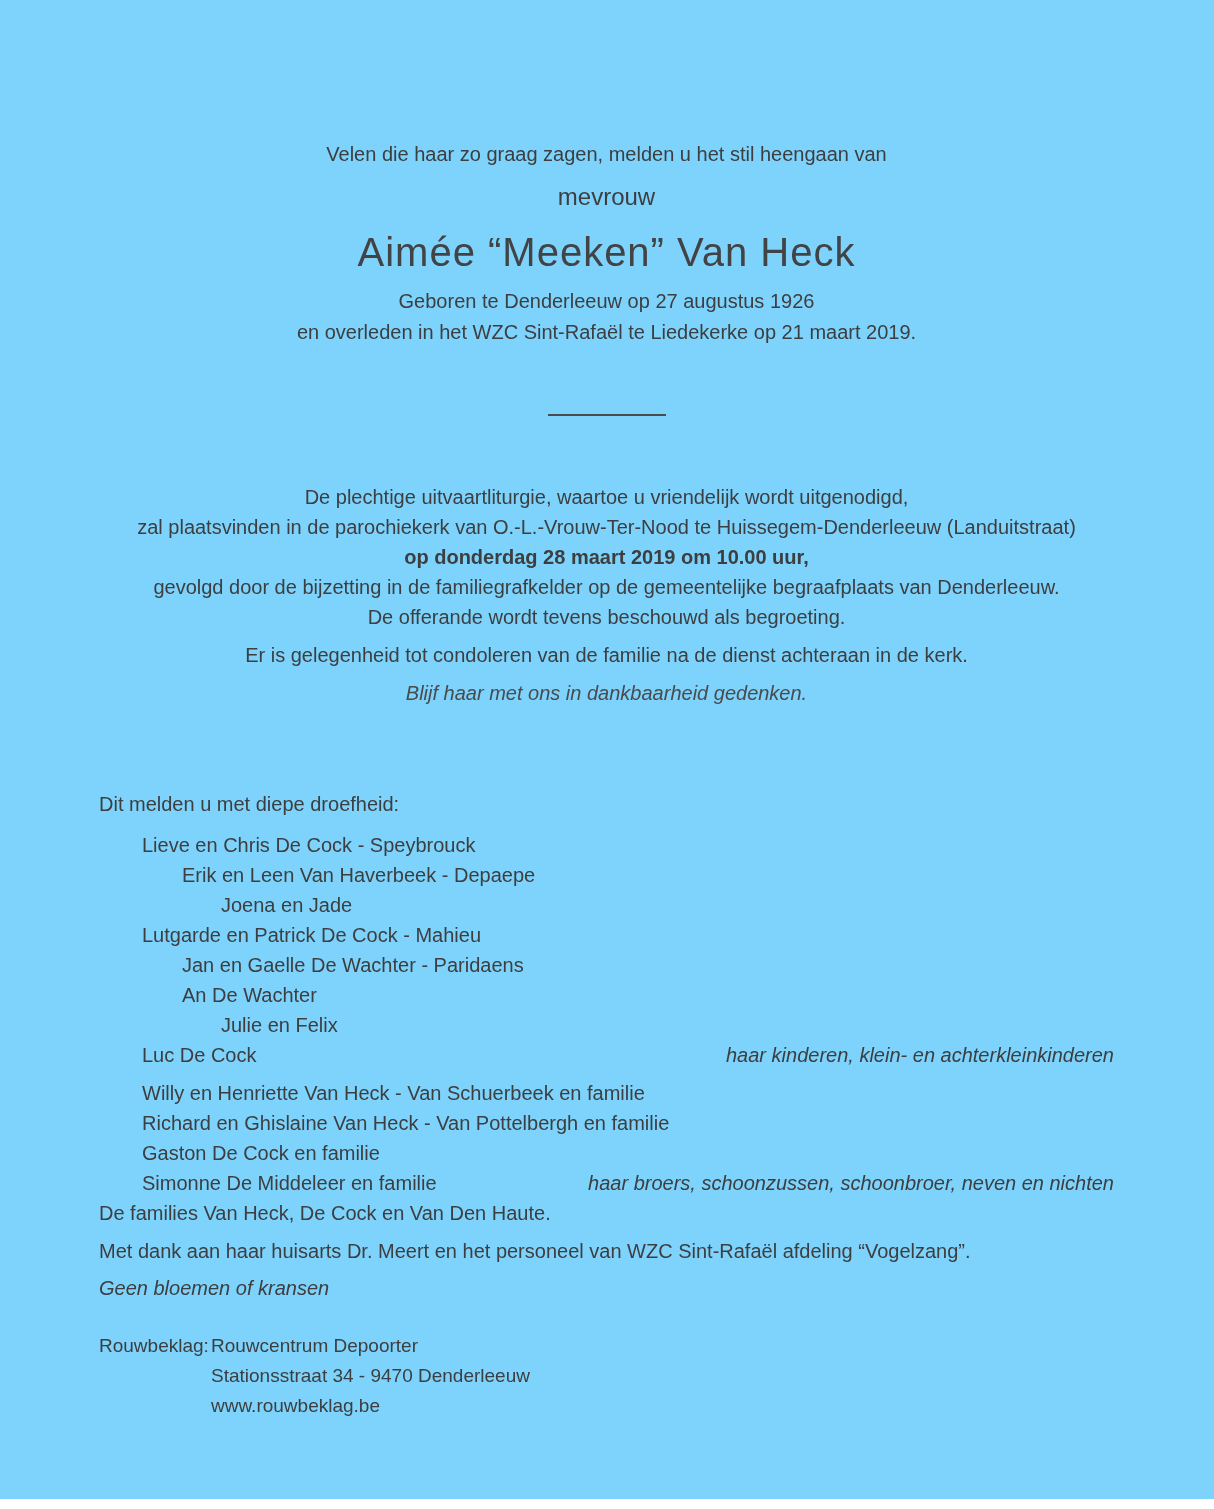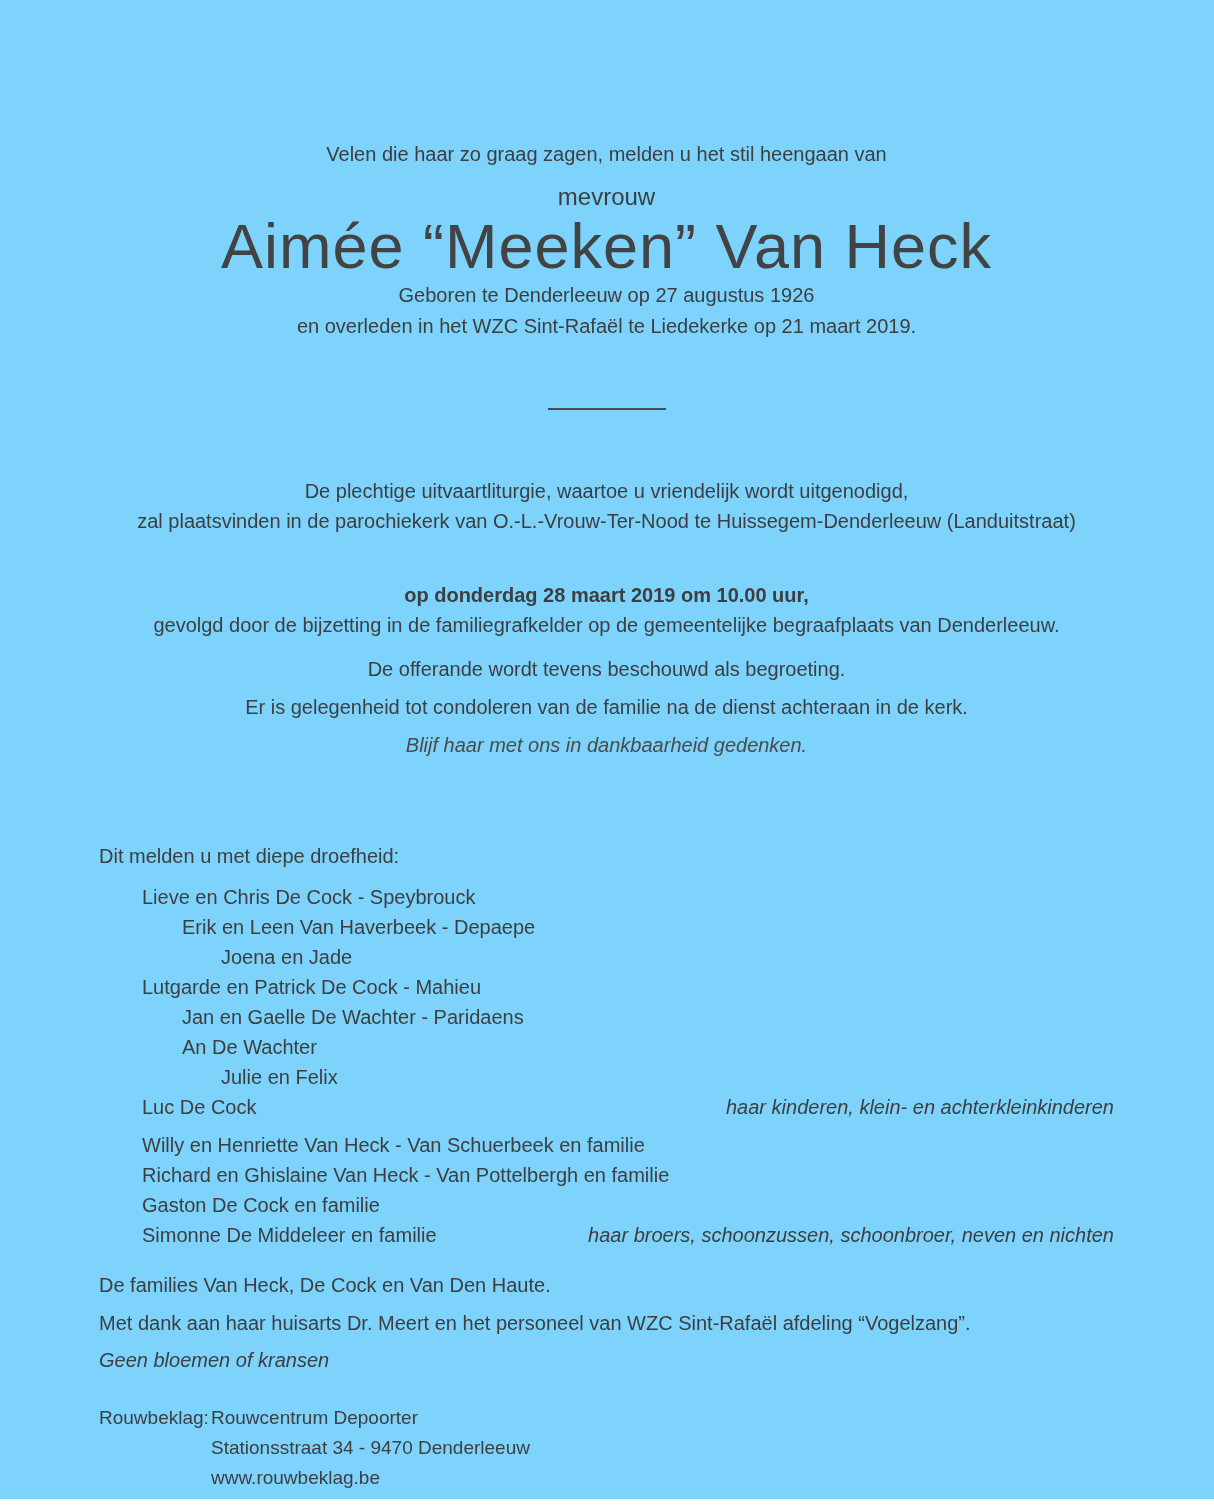--- a/index.html
+++ b/index.html
@@ -29,22 +29,22 @@
   .intro-line {
     margin-top: 142px;
     line-height: 24px;
   }
   .salutation {
     margin-top: 19px;
     line-height: 24px;
     font-size: 24px;
   }
   .deceased-name {
-    margin-top: 8px;
-    font-size: 63px;
+    margin-top: 14px;
+    font-size: 40px;
     font-weight: 300;
     letter-spacing: 1px;
     line-height: 58px;
     color: #424345;
   }
   .birth-death {
     margin-top: 5px;
     line-height: 31px;
   }
 
@@ -52,24 +52,23 @@
     width: 118px;
     border: none;
     border-top: 2px solid #4a4b4d;
     margin: 66px auto 0 auto;
   }
 
   .ceremony-block {
     margin-top: 66px;
     line-height: 30px;
   }
-  .bold { font-weight: bold; margin-top: 44px; }
+  .bold { font-weight: bold; }
 
   .offering-line {
-    margin-top: 14px;
     line-height: 30px;
   }
   .condolence-line {
     margin-top: 8px;
     line-height: 30px;
   }
   .remembrance-line {
     margin-top: 8px;
     line-height: 30px;
     font-style: italic;
@@ -97,21 +96,21 @@
   .indent-1 { padding-left: 40px; }
   .indent-2 { padding-left: 79px; }
   .relation {
     font-style: italic;
     white-space: nowrap;
     text-align: right;
   }
   .siblings-list { margin-top: 8px; }
 
   .families-line {
-    margin-top: 20px;
+    margin-top: 0;
     line-height: 30px;
   }
   .acknowledgement-line {
     margin-top: 8px;
     line-height: 30px;
   }
   .no-flowers-line {
     margin-top: 7px;
     line-height: 30px;
     font-style: italic;

